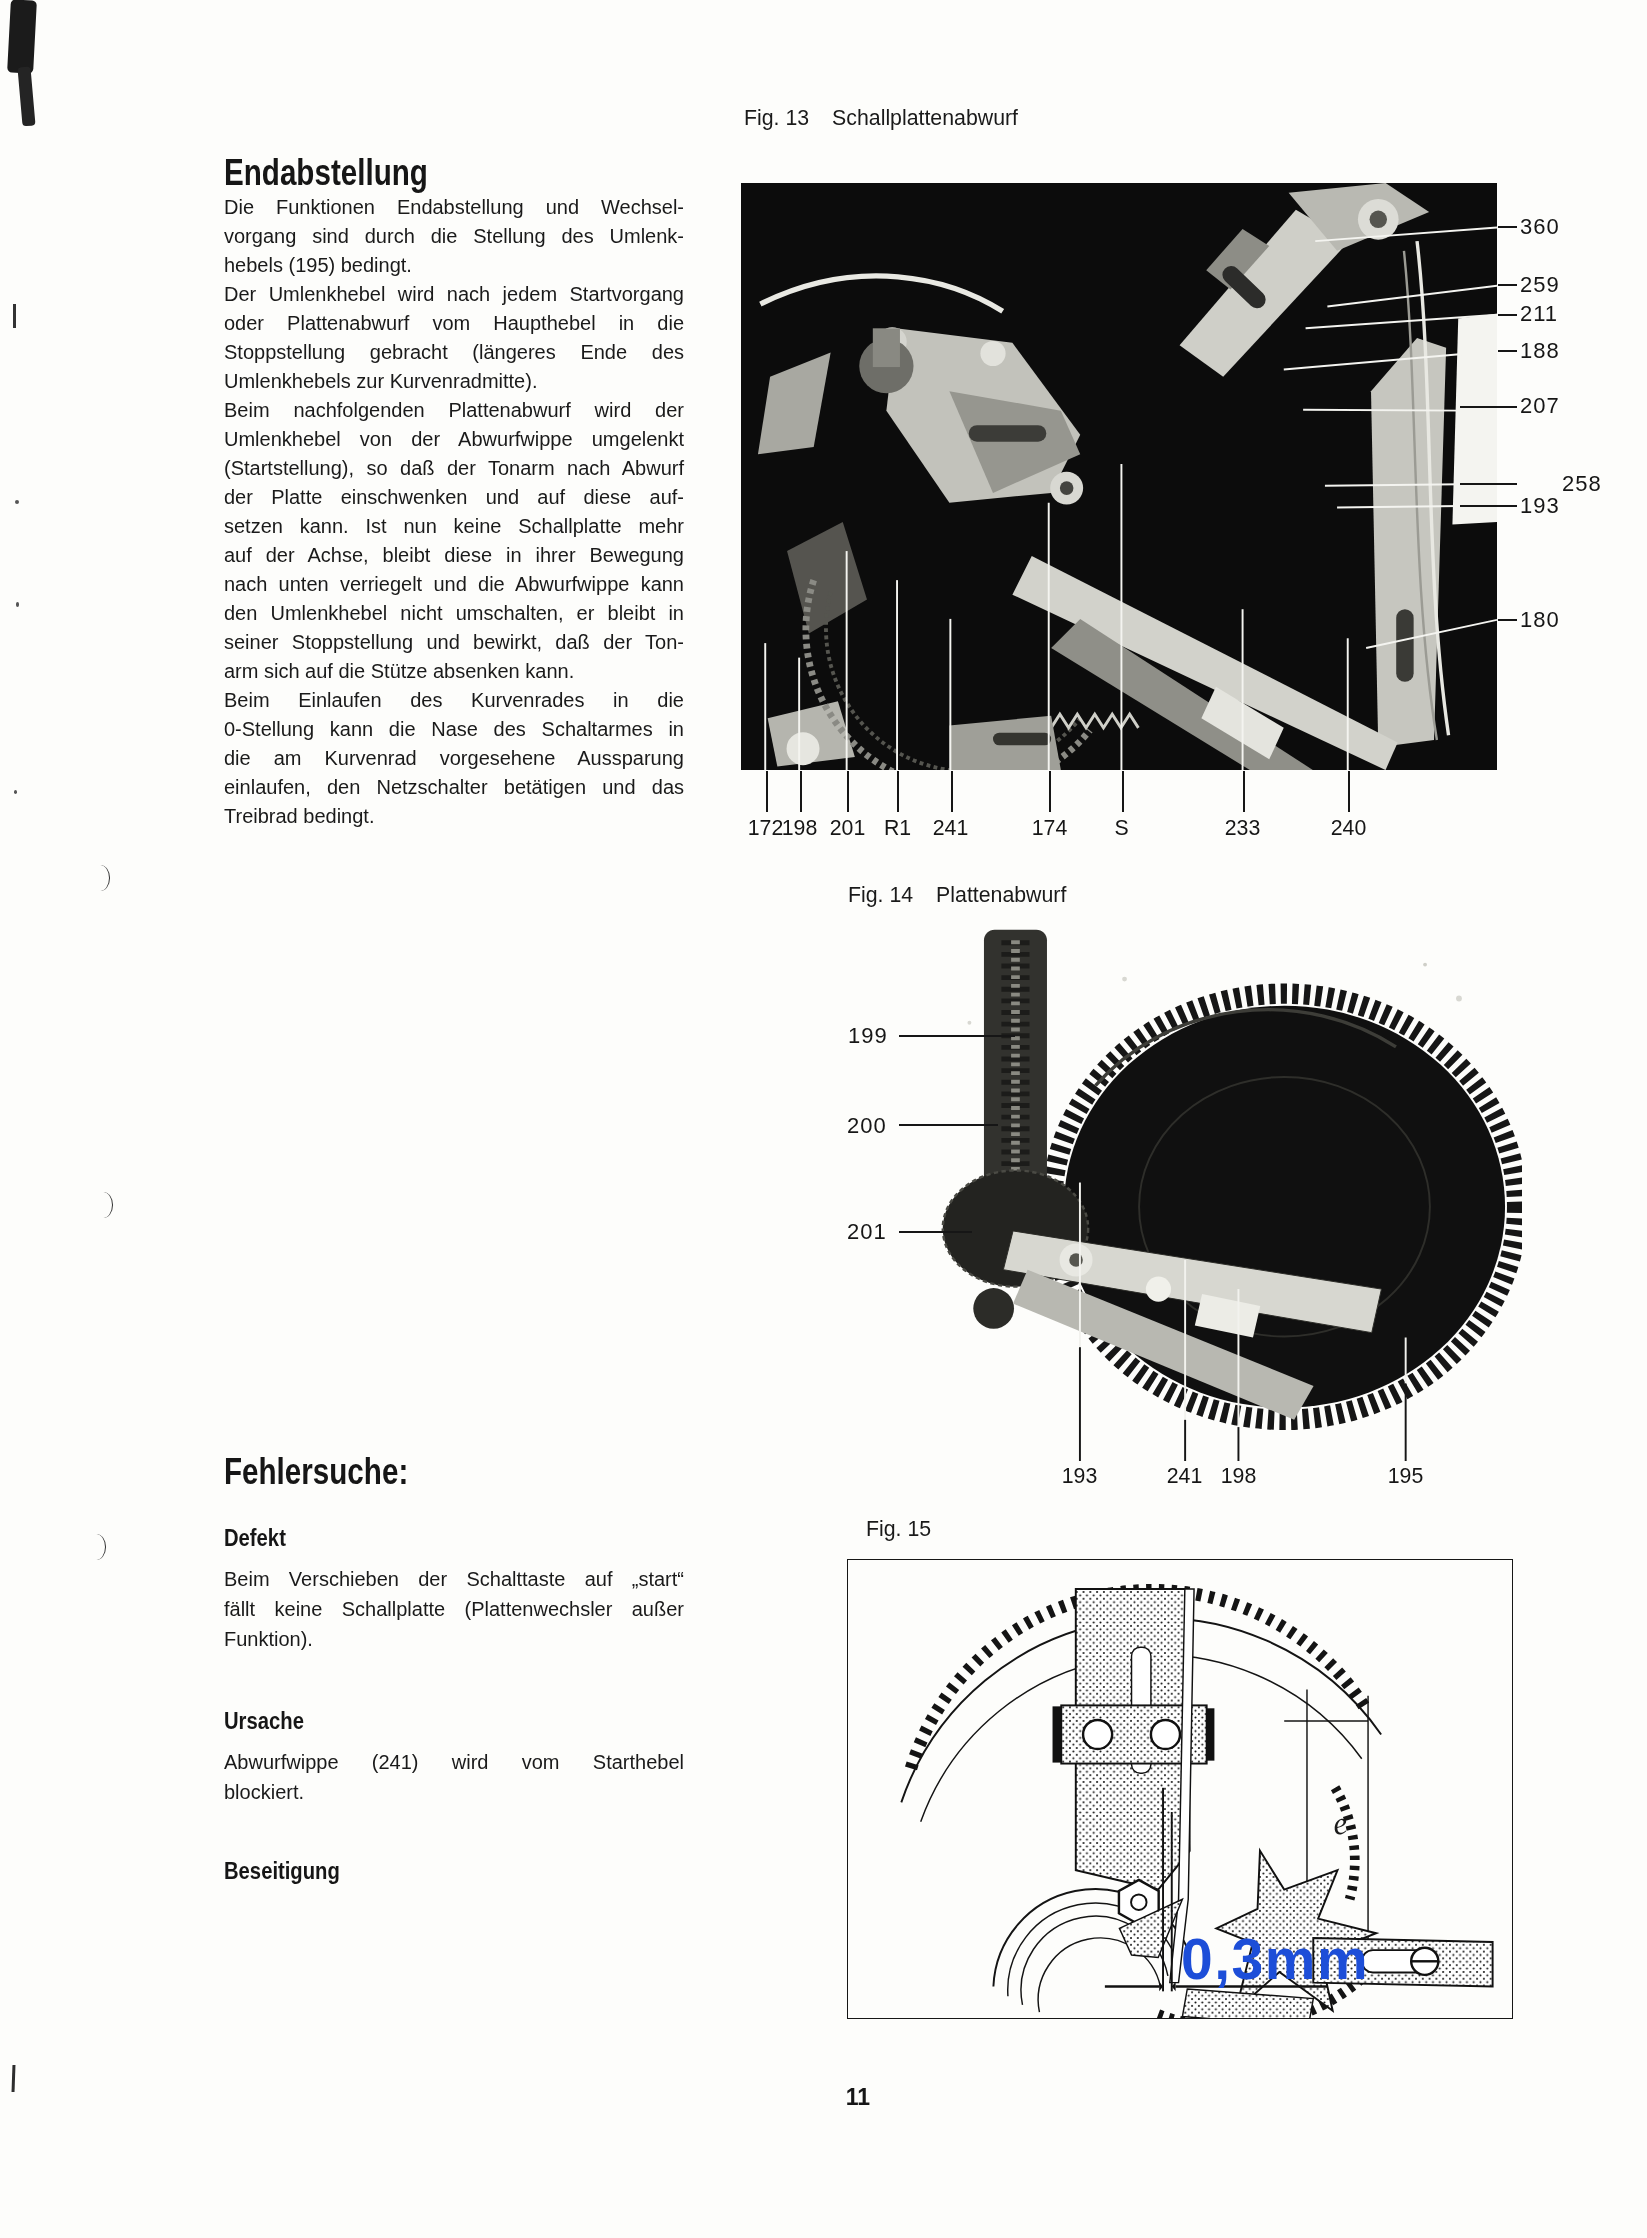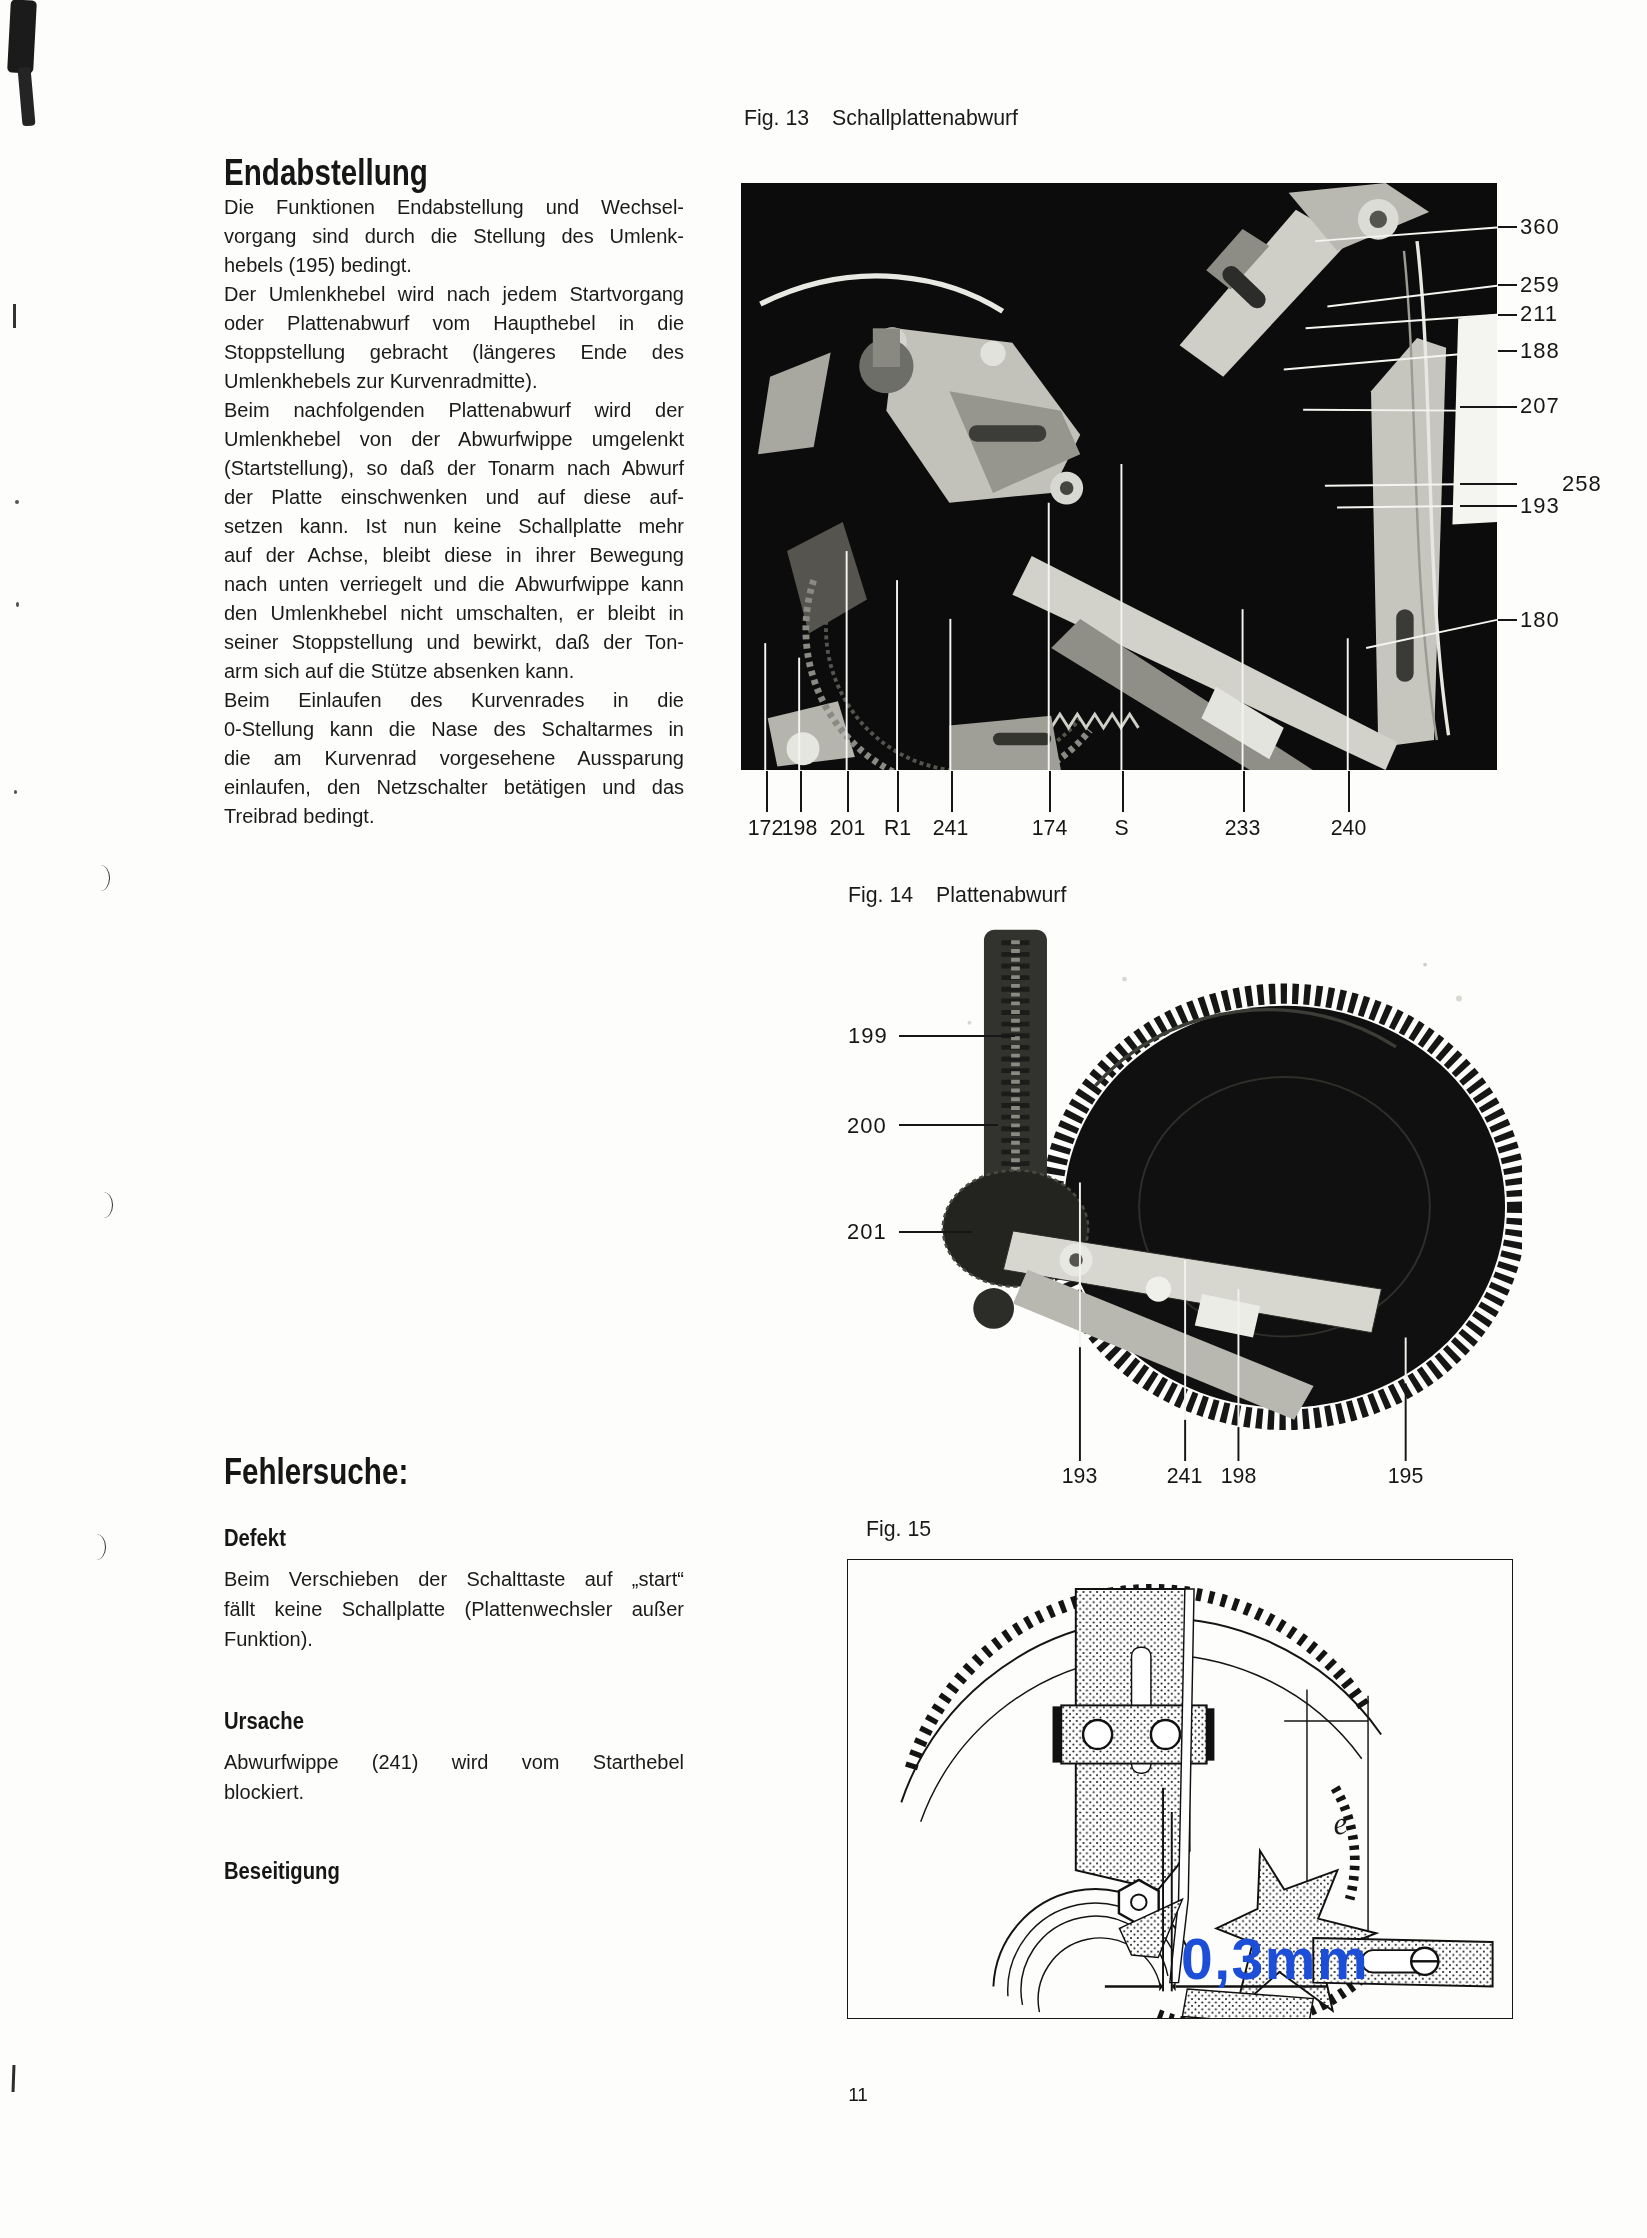--- a/index.html
+++ b/index.html
@@ -28,21 +28,21 @@
   .fig14wrap{position:absolute;left:824px;top:921px;width:698px;height:540px;}
   .fig14wrap svg{display:block;width:100%;height:100%;}
   .fig15box{position:absolute;left:847px;top:1559px;width:664px;height:458px;
             border:1.5px solid #161616;background:#fdfdfb;}
   .fig15box svg{display:block;width:100%;height:100%;}
   .dim-label{position:absolute;left:333px;top:366px;font-size:57px;font-weight:700;
              letter-spacing:1.5px;color:#1d4ed8;}
   .cursive-mark{position:absolute;left:485px;top:245px;font-size:32px;font-style:italic;
                 font-family:"Liberation Serif",serif;color:#1a1a1a;transform:rotate(-8deg);}
   .pagenum{position:absolute;left:824px;top:2084px;width:68px;text-align:center;
-           font-size:19px;color:#161616;}
+           font-size:23px;color:#161616;font-weight:bold;}
   
   .blob{position:absolute;background:#1b1b1b;}
   .paren{position:absolute;width:8.7px;height:26px;border-right:1.9px solid #2e2e2e;
          border-radius:0 100% 100% 0 / 0 50% 50% 0;}
   .dot{position:absolute;background:#555;border-radius:50%;}
 </style>
 </head>
 <body>
 
 <div class="page">

